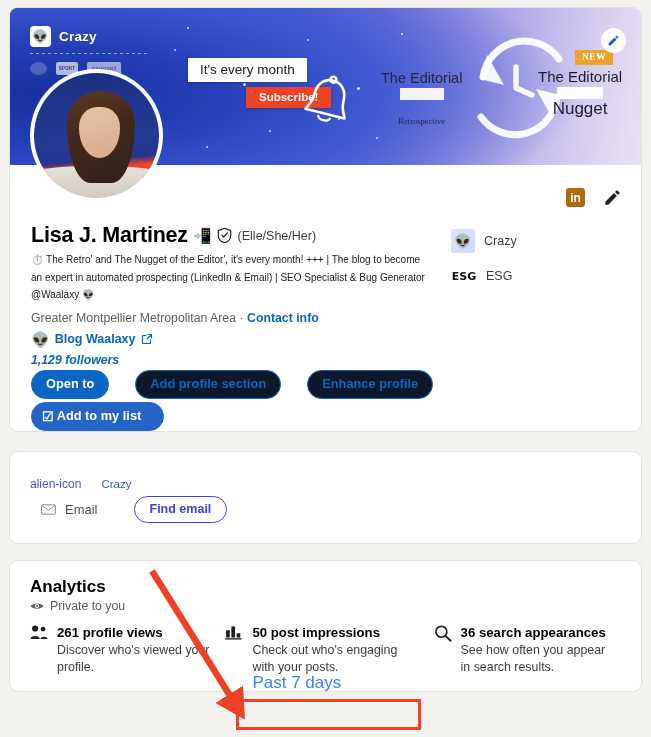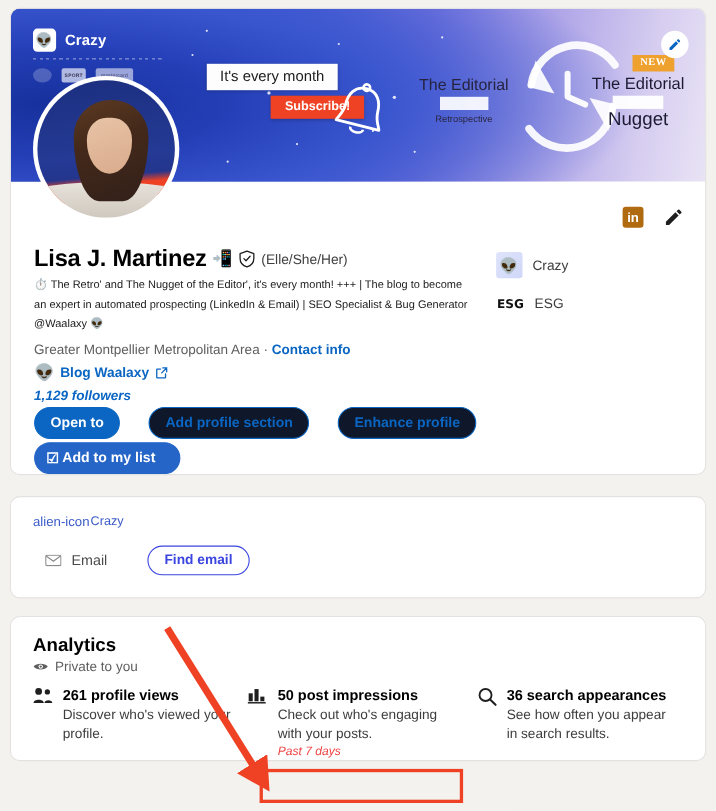--- a/index.html
+++ b/index.html
@@ -73,21 +73,21 @@
   }
   .bn-bell {
     position: absolute; left: 293px; top: 66px; width: 50px; height: 55px;
     transform: rotate(14deg);
   }
 
   .bn-edit-col { position: absolute; white-space: nowrap; text-align: center; }
   .bn-ed-1 { left: 371px; top: 61px; }
   .bn-ed-1 .t { color: #262340; font-size: 14.5px; }
   .bn-ed-1 .w { display: block; margin: 1px auto 0; width: 44px; height: 12px; background: #fff; opacity: .92; }
-  .bn-ed-1 .s { color: #2a2742; font-size: 8.5px; display: block; margin-top: 3px; }
+  .bn-ed-1 .s { color: #2a2742; font-size: 8.5px; display: block; margin-top: 16px; font-family: Liberation Serif, serif; }
   .bn-ed-2 { left: 528px; top: 60px; }
   .bn-ed-2 .t { color: #1c1a33; font-size: 15px; }
   .bn-ed-2 .w { display: block; margin: 1px auto 0; width: 46px; height: 12px; background: #fff; opacity: .95; }
   .bn-ed-2 .n { color: #1c1a33; font-size: 17px; display: block; margin-top: 0px; }
   .bn-new {
     position: absolute; left: 565px; top: 42px;
     background: #efa12f; color: #fff; font-weight: bold; font-size: 9.5px;
     letter-spacing: .5px; padding: 2px 7px 3px; font-family: "Liberation Serif", serif;
   }
   .bn-arrows { position: absolute; left: 445px; top: 25px; width: 130px; height: 110px; }
@@ -157,39 +157,39 @@
   .btn.primary { background: #0a66c2; color: #fff; border: 1px solid #0a66c2; }
   .btn.outline-blue { background: #0f172a; color: #0a66c2; border: 1px solid #0a66c2; }
   .btn.outline-gray { background: #fff; color: #404040; border: 1px solid #5e5e5e; }
   .btn2row { position: absolute; left: 21px; top: 394px; }
   .btn.ext { background: #2565c7; color: #fff; border: 1px solid #2565c7;
              border-radius: 16px; padding: 5px 22px 6px 10px; display: flex;
              align-items: center; gap: 3px; font-weight: bold; font-size: 12.8px; }
   .chk-ico { font-size: 13px; line-height: 1; }
 
   
-  .ec-org { position: absolute; left: 20px; top: 16px; display: flex; align-items: center; gap: 1px;
+  .ec-org { position: absolute; left: 20px; top: 26px; display: flex; align-items: center; gap: 20px;
             font-size: 11.5px; color: #3b5bc8; }
   .ec-row { position: absolute; left: 31px; top: 44px; display: flex; align-items: center; gap: 36px; }
   .ec-mail { display: flex; align-items: center; gap: 9px; font-size: 13px; color: #4a4a4a; }
   .ec-find { border: 1.5px solid #3b45e0; color: #3b45e0; background: #fff;
              border-radius: 16px; font-size: 12.5px; font-weight: bold;
              padding: 5px 15px 6px; cursor: pointer; }
 
   
   .an-title { position: absolute; left: 20px; top: 16px; font-size: 17px; font-weight: bold; color: #000; }
   .an-sub { position: absolute; left: 20px; top: 38px; display: flex; align-items: center; gap: 6px;
             font-size: 12.3px; color: #5e5e5e; }
   .an-grid { position: absolute; left: 20px; top: 62px; right: 12px; display: flex; }
   .an-col { flex: 1; display: flex; gap: 9px; padding-right: 14px; }
   .an-col:nth-child(2) { flex: 1.07; }
   .an-icn { width: 18px; flex-shrink: 0; padding-top: 2px; }
   .an-h { font-size: 13.2px; font-weight: bold; color: #000; line-height: 16px; }
   .an-d { font-size: 12.4px; color: #3d3d3d; line-height: 16.5px; margin-top: 1px; }
-  .an-p { font-size: 11px; color: #ef4444; line-height: 16.5px; font-style: italic; }
+  .an-p { font-size: 17px; color: #3b82f6; line-height: 16.5px; }
   .an-divider { position: absolute; left: 0; right: 0; top: 134px; height: 1px; background: #e6e5e3; }
   .an-showall { position: absolute; left: 0; right: 0; top: 135px; height: 36px;
                 display: flex; align-items: center; justify-content: center;
                 font-size: 13.2px; font-weight: bold; color: #404040; cursor: pointer; }
 
   
   .annot { position: absolute; left: 0; top: 0; width: 651px; height: 737px; pointer-events: none; }
   .annot-box {
     position: absolute; left: 236px; top: 699px; width: 185px; height: 31px;
     border: 3px solid #ef4123; pointer-events: none;

